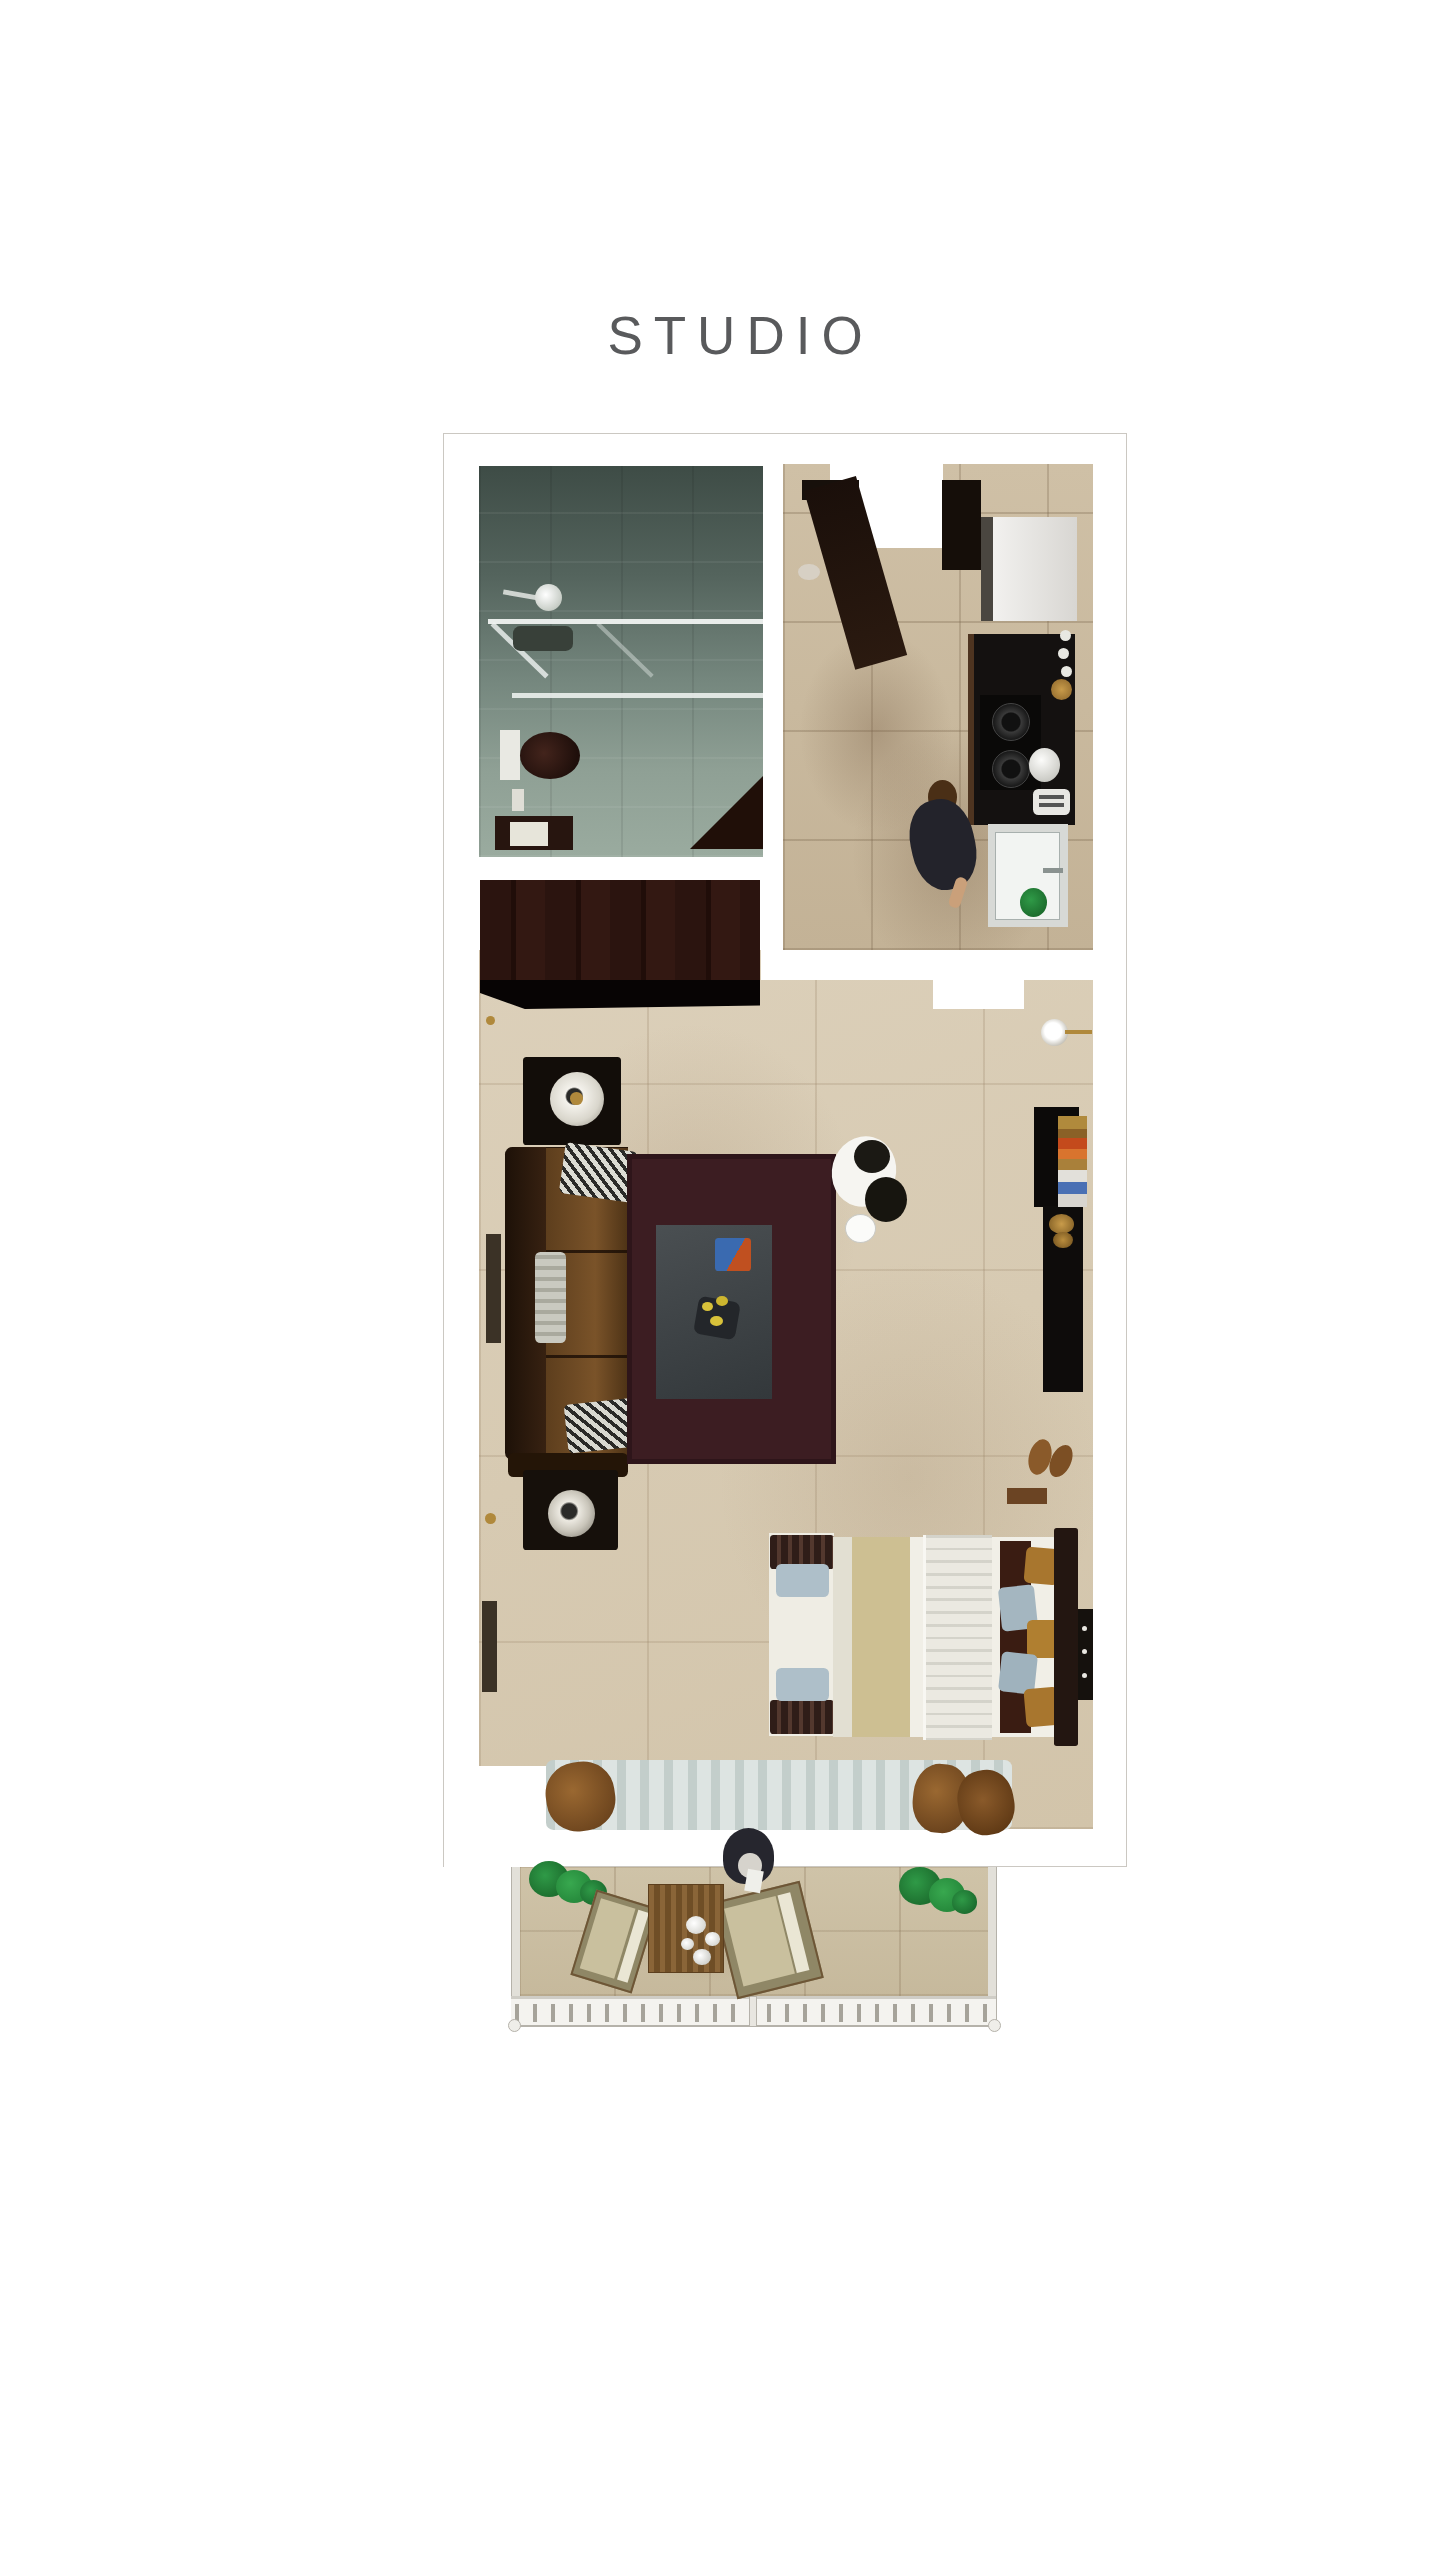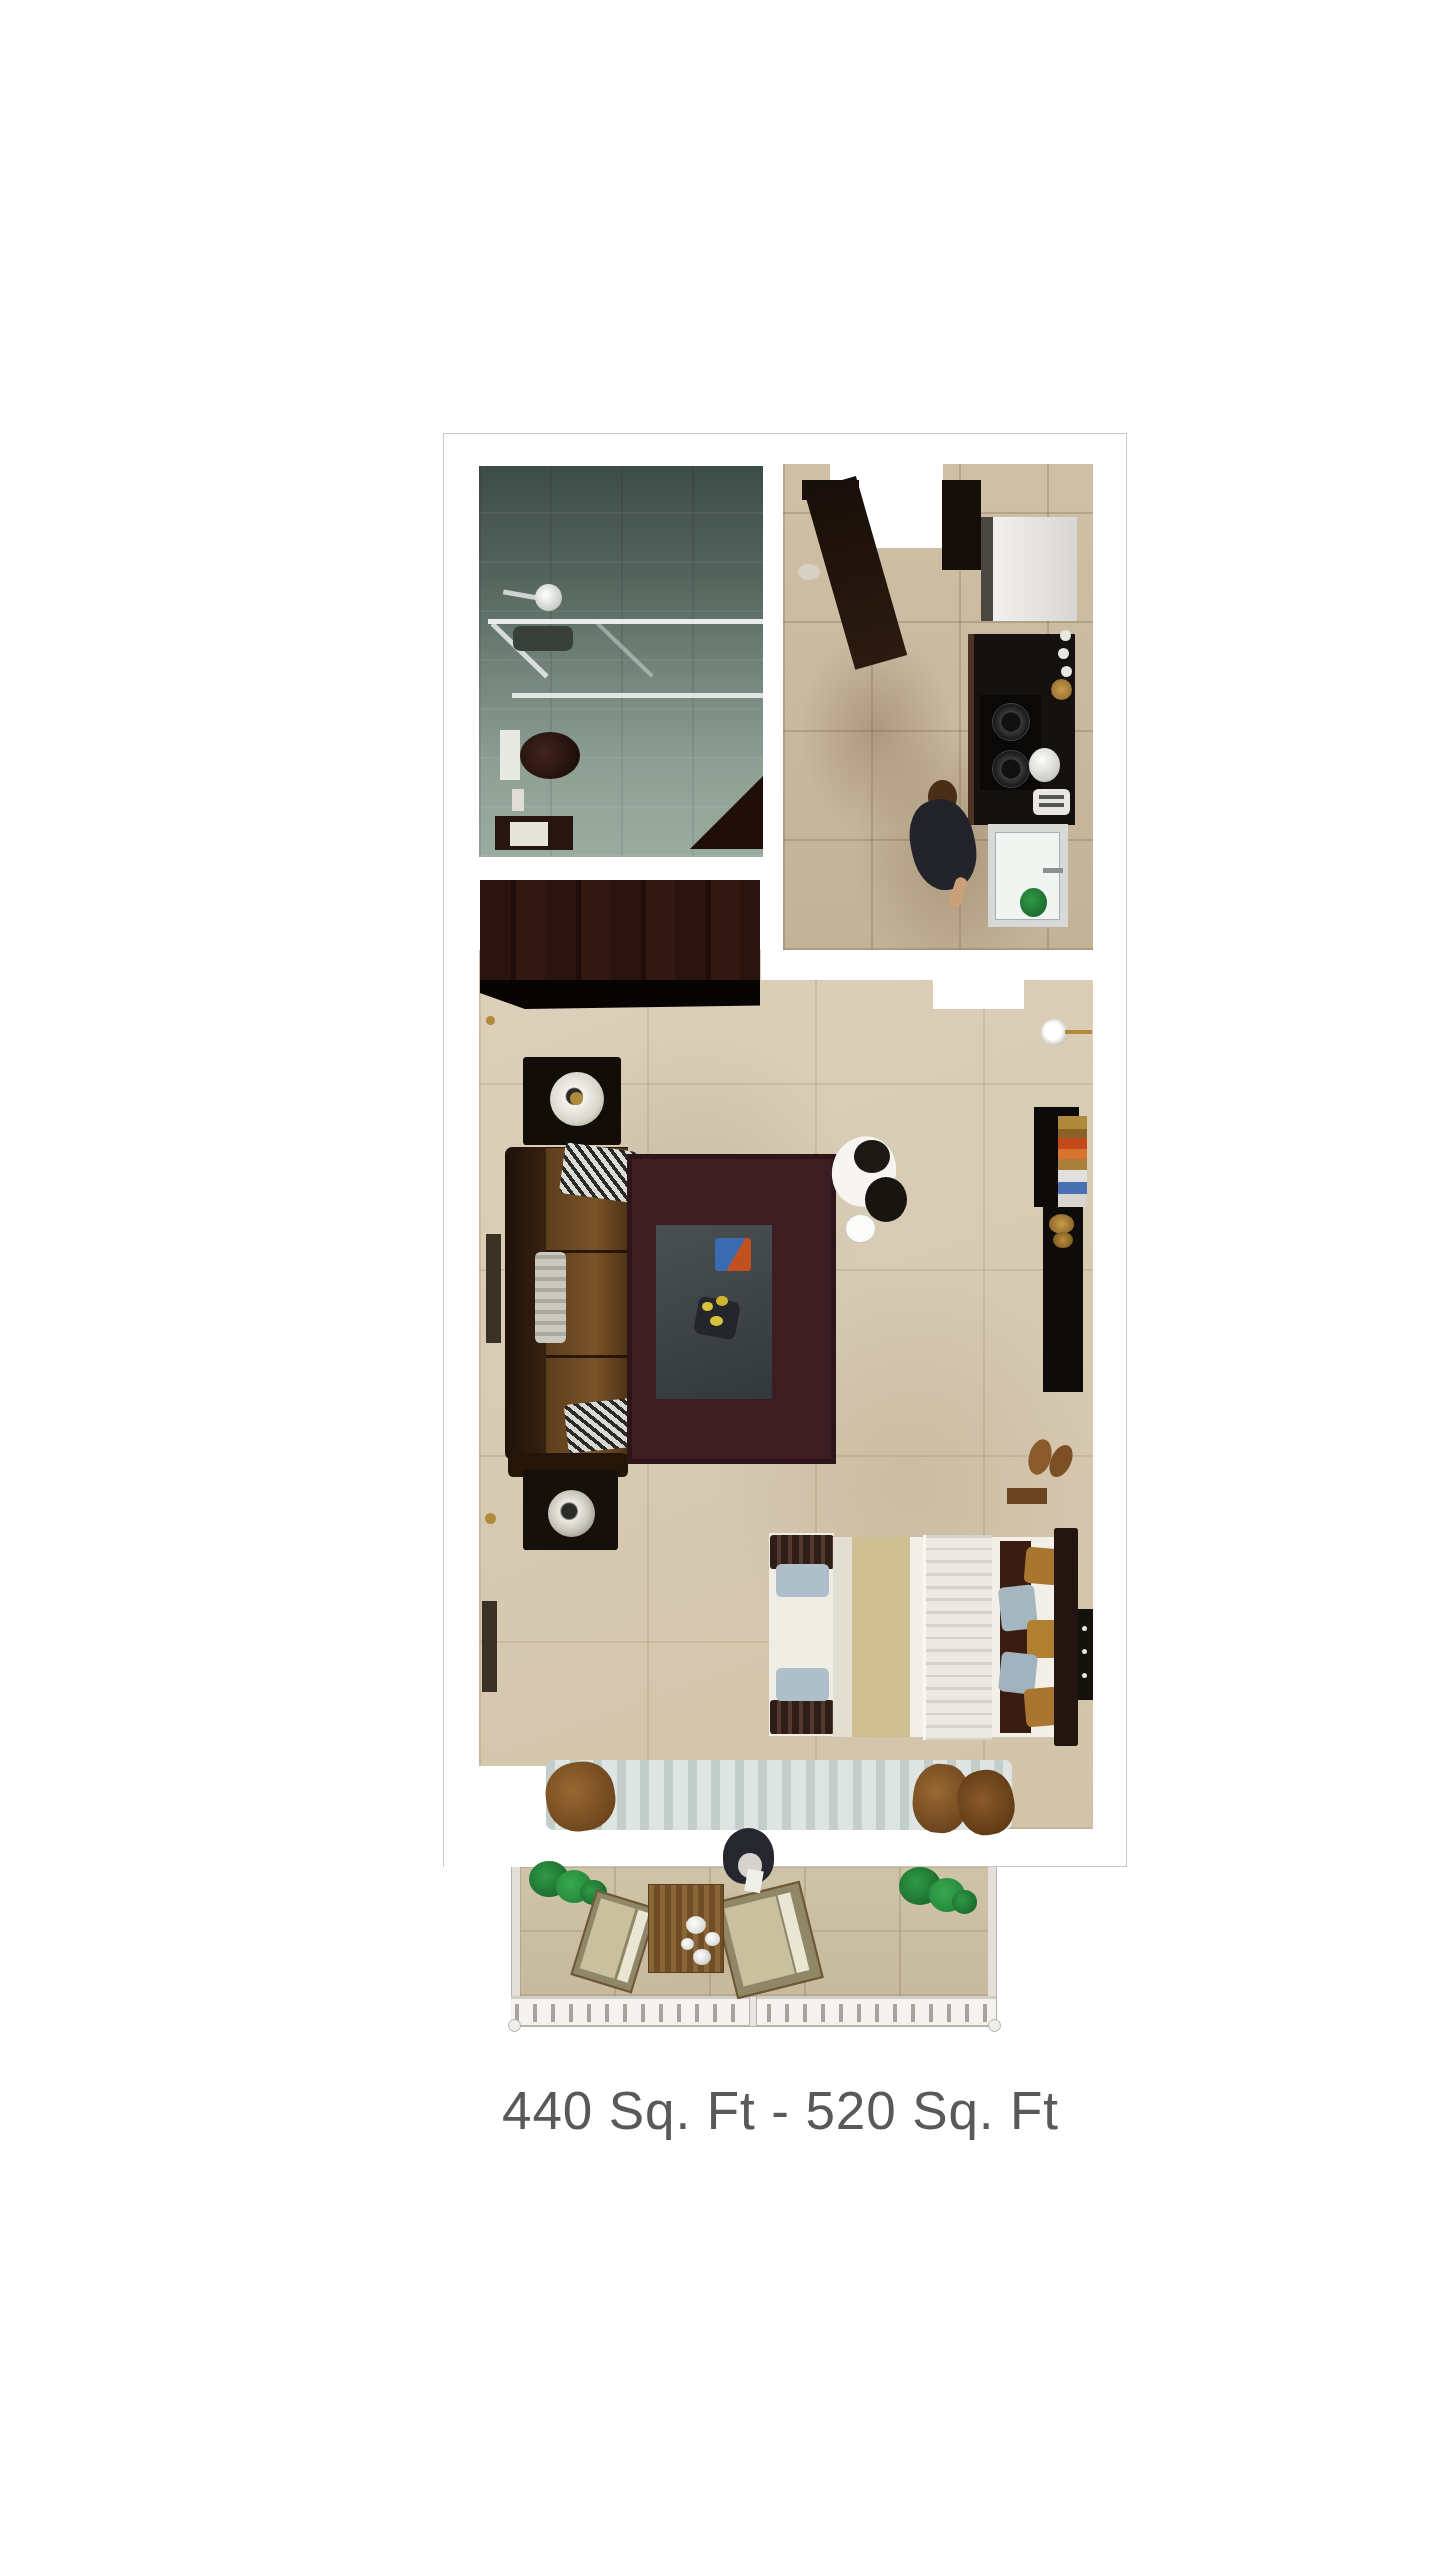--- a/index.html
+++ b/index.html
@@ -41,20 +41,21 @@
       repeating-linear-gradient(0deg, rgba(130,108,80,.2) 0 1.8px, transparent 1.8px 64px),
       linear-gradient(180deg,#cfc3a8,#c6b99c);}
   .balusters{background:repeating-linear-gradient(90deg,#a6a39a 0 4.5px, transparent 4.5px 18px);}
   .books div{width:100%;}
 </style>
 </head>
 <body>
 
 <div id="page">
 
+  <div class="abs title">STUDIO</div>
 
   <div class="abs frame">
 
     <div class="abs living"></div>
 
     <div class="abs kitchen"></div>
 
     <div class="abs bath">
       <div class="abs" style="left:9px;top:153px;width:275px;height:5.4px;background:rgba(247,250,248,.9);"></div>
       <div class="abs" style="left:33px;top:227px;width:251px;height:4.5px;background:rgba(242,246,244,.85);"></div>
@@ -233,15 +234,14 @@
     <div class="abs circ" style="left:175px;top:51px;width:20px;height:18px;background:radial-gradient(circle at 40% 40%,#ffffff,#c9c9c2);"></div>
     <div class="abs circ" style="left:194px;top:67px;width:14.5px;height:13.6px;background:radial-gradient(circle at 40% 40%,#ffffff,#c9c9c2);"></div>
     <div class="abs circ" style="left:170px;top:73px;width:12.7px;height:11.8px;background:radial-gradient(circle at 40% 40%,#ffffff,#c9c9c2);"></div>
     <div class="abs circ" style="left:182px;top:84px;width:18px;height:16.3px;background:radial-gradient(circle at 40% 40%,#ffffff,#bdbdb6);"></div>
   </div>
 
   <div class="abs" style="left:723px;top:1828px;width:51px;height:56px;background:#26262e;border-radius:50% 50% 42% 42%;"></div>
   <div class="abs circ" style="left:738px;top:1853px;width:23.6px;height:25.4px;background:#d6d3cc;"></div>
   <div class="abs" style="left:746px;top:1870px;width:16.3px;height:22px;background:#efefea;transform:rotate(10deg);"></div>
 
-  <div class="abs area">440 Sq. Ft - 520 Sq. Ft</div>
 </div>
 
 
 </body></html>

